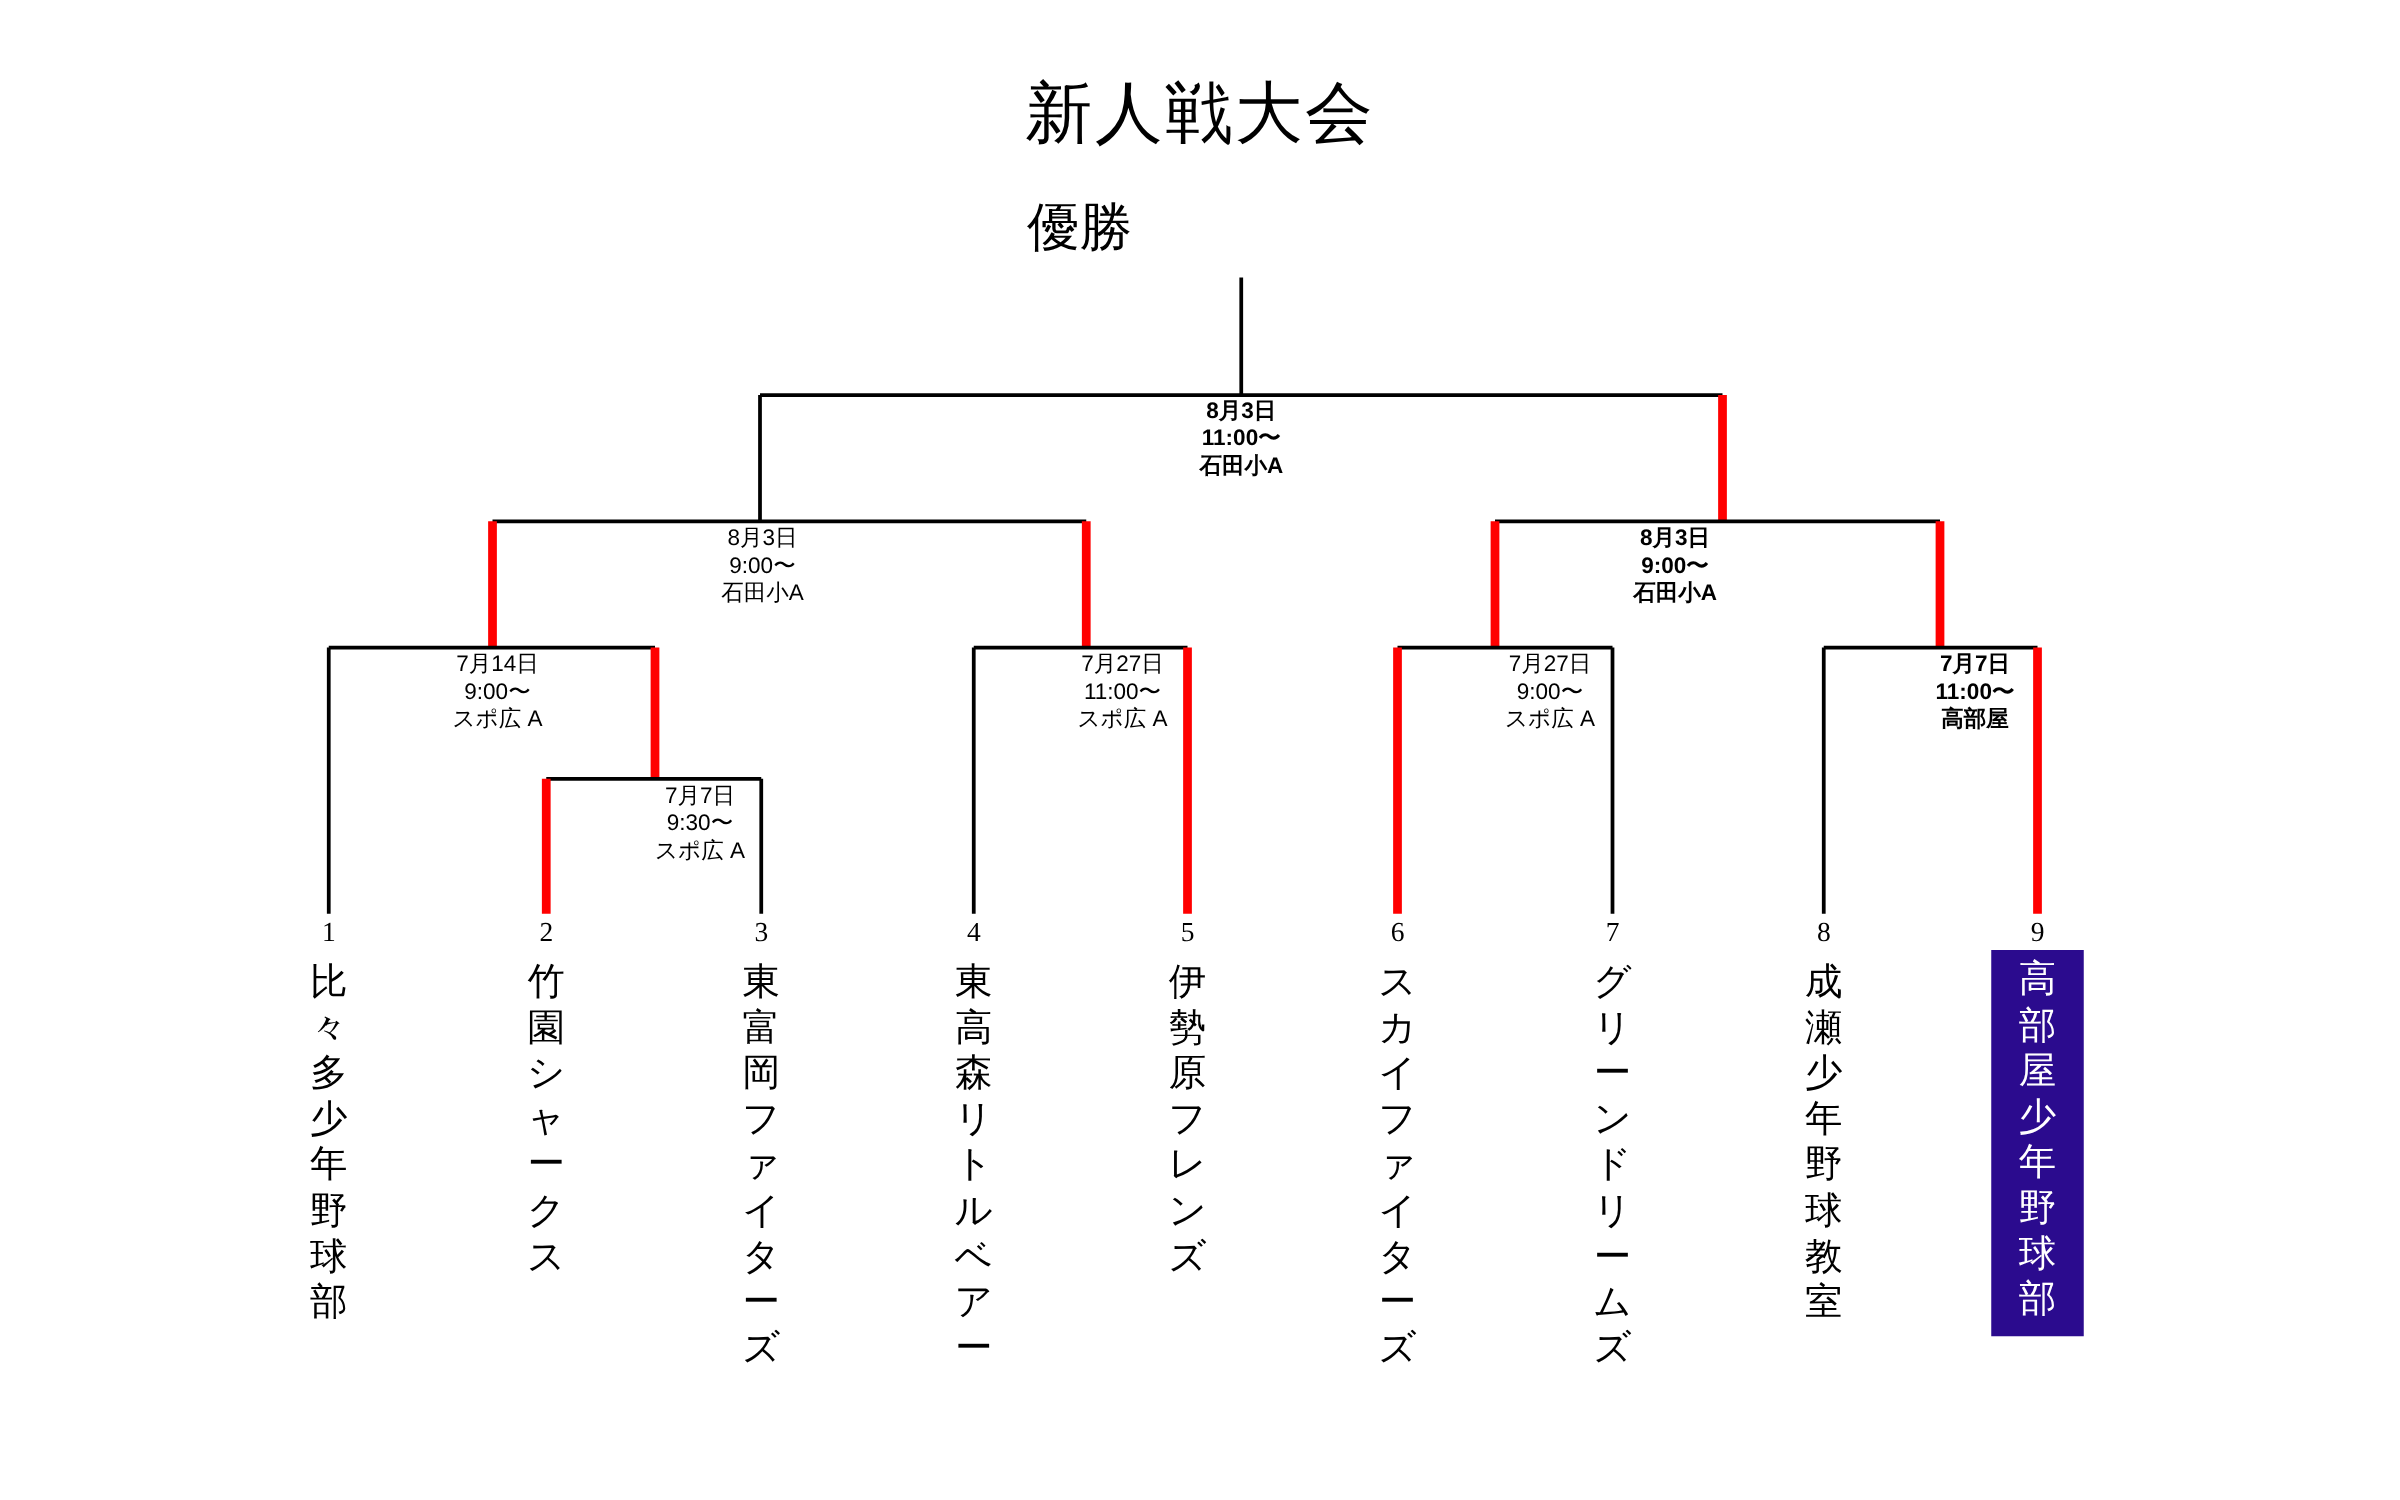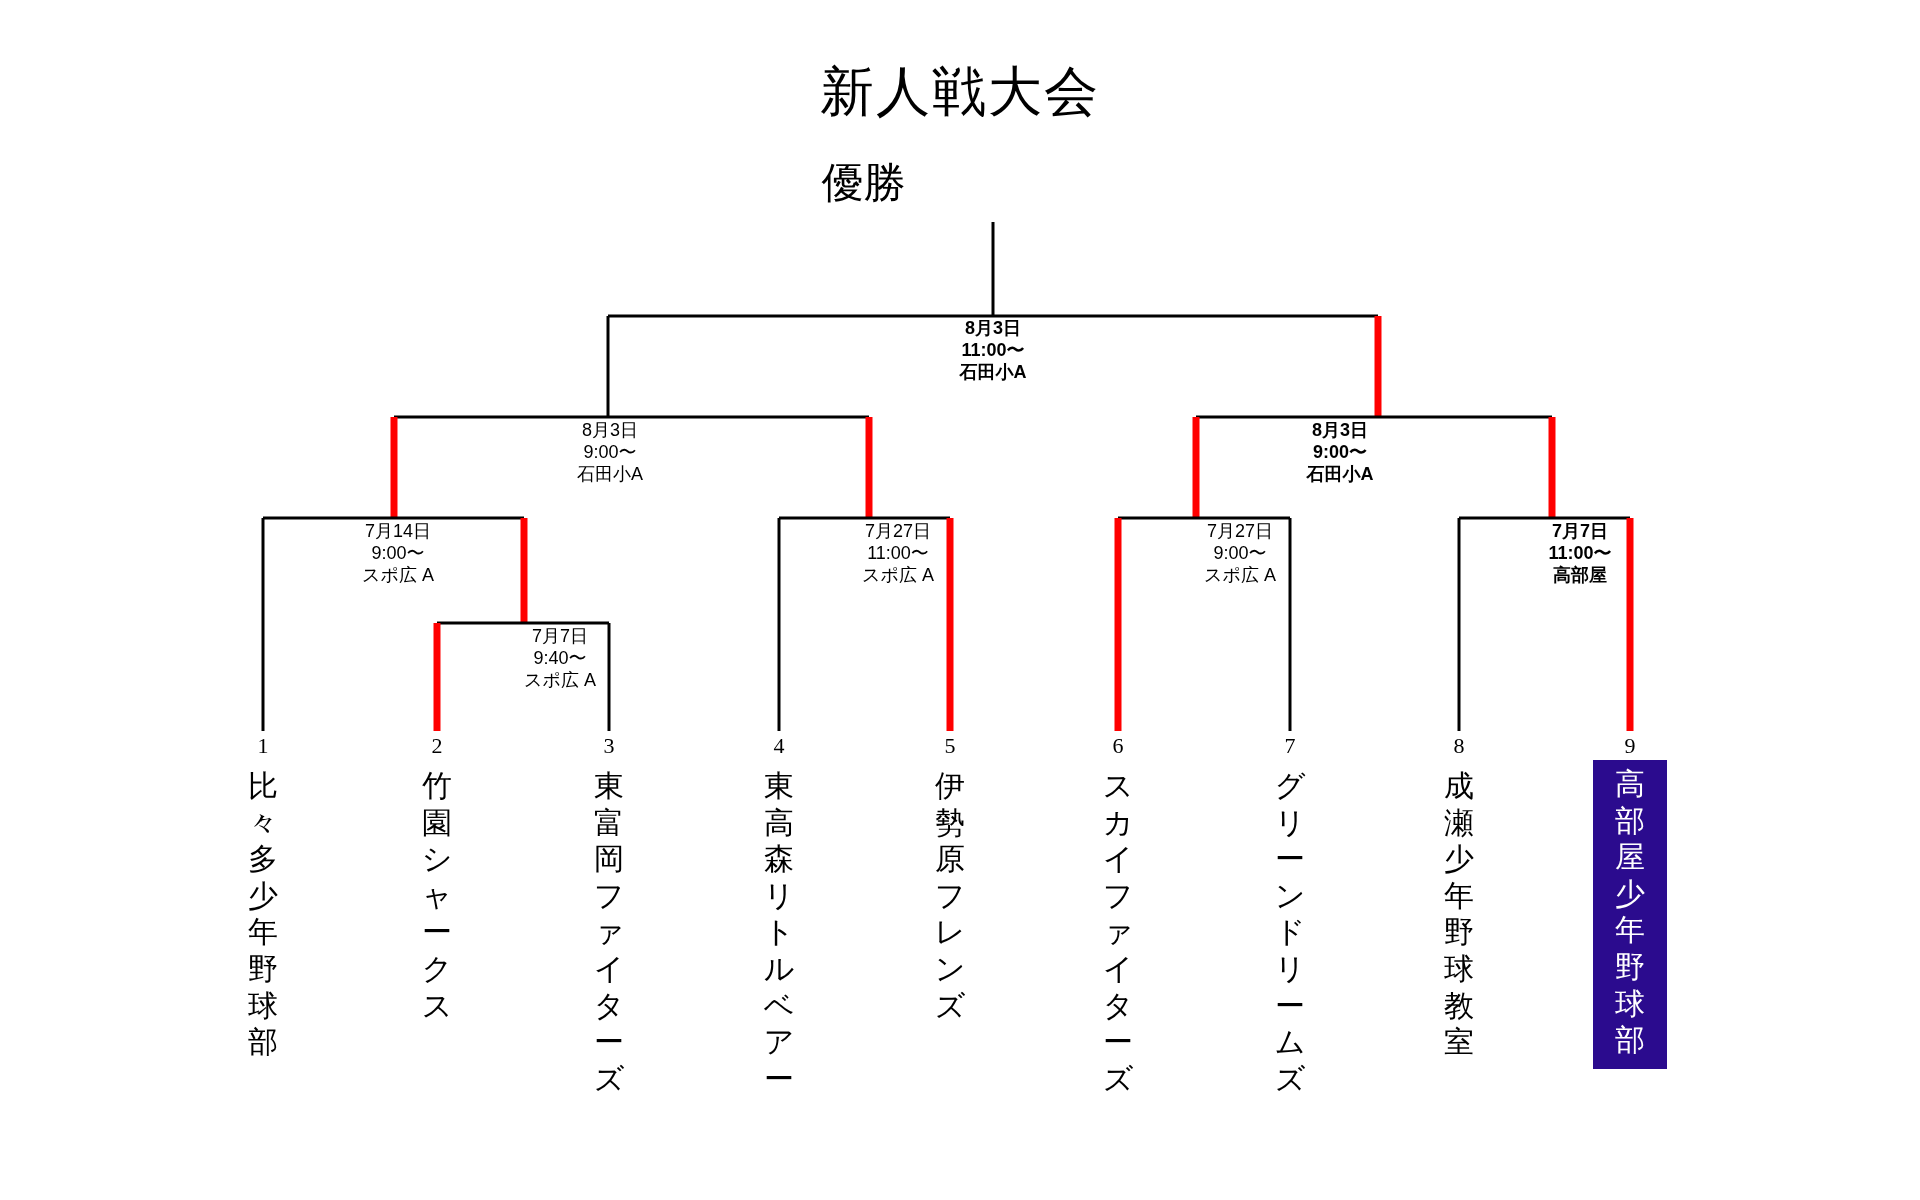--- a/index.html
+++ b/index.html
@@ -179,21 +179,21 @@
 </div>
 
 <div class="match-info bold" style="left:1450px; top:521px; width:260px;">
   <span class="mi-line">7月7日</span>
   <span class="mi-line">11:00〜</span>
   <span class="mi-line">高部屋</span>
 </div>
 
 <div class="match-info" style="left:430px; top:626px; width:260px;">
   <span class="mi-line">7月7日</span>
-  <span class="mi-line">9:40〜</span>
+  <span class="mi-line">9:30〜</span>
   <span class="mi-line">スポ広 A</span>
 </div>
 
 <div id="teams-layer">
     <div class="seed-number" style="left: 233px; top: 735px;">1</div>
     <div class="team-name" style="left: 233px; top: 768px;">
       <span class="tchar">比</span>
       <span class="tchar">々</span>
       <span class="tchar">多</span>
       <span class="tchar">少</span>

